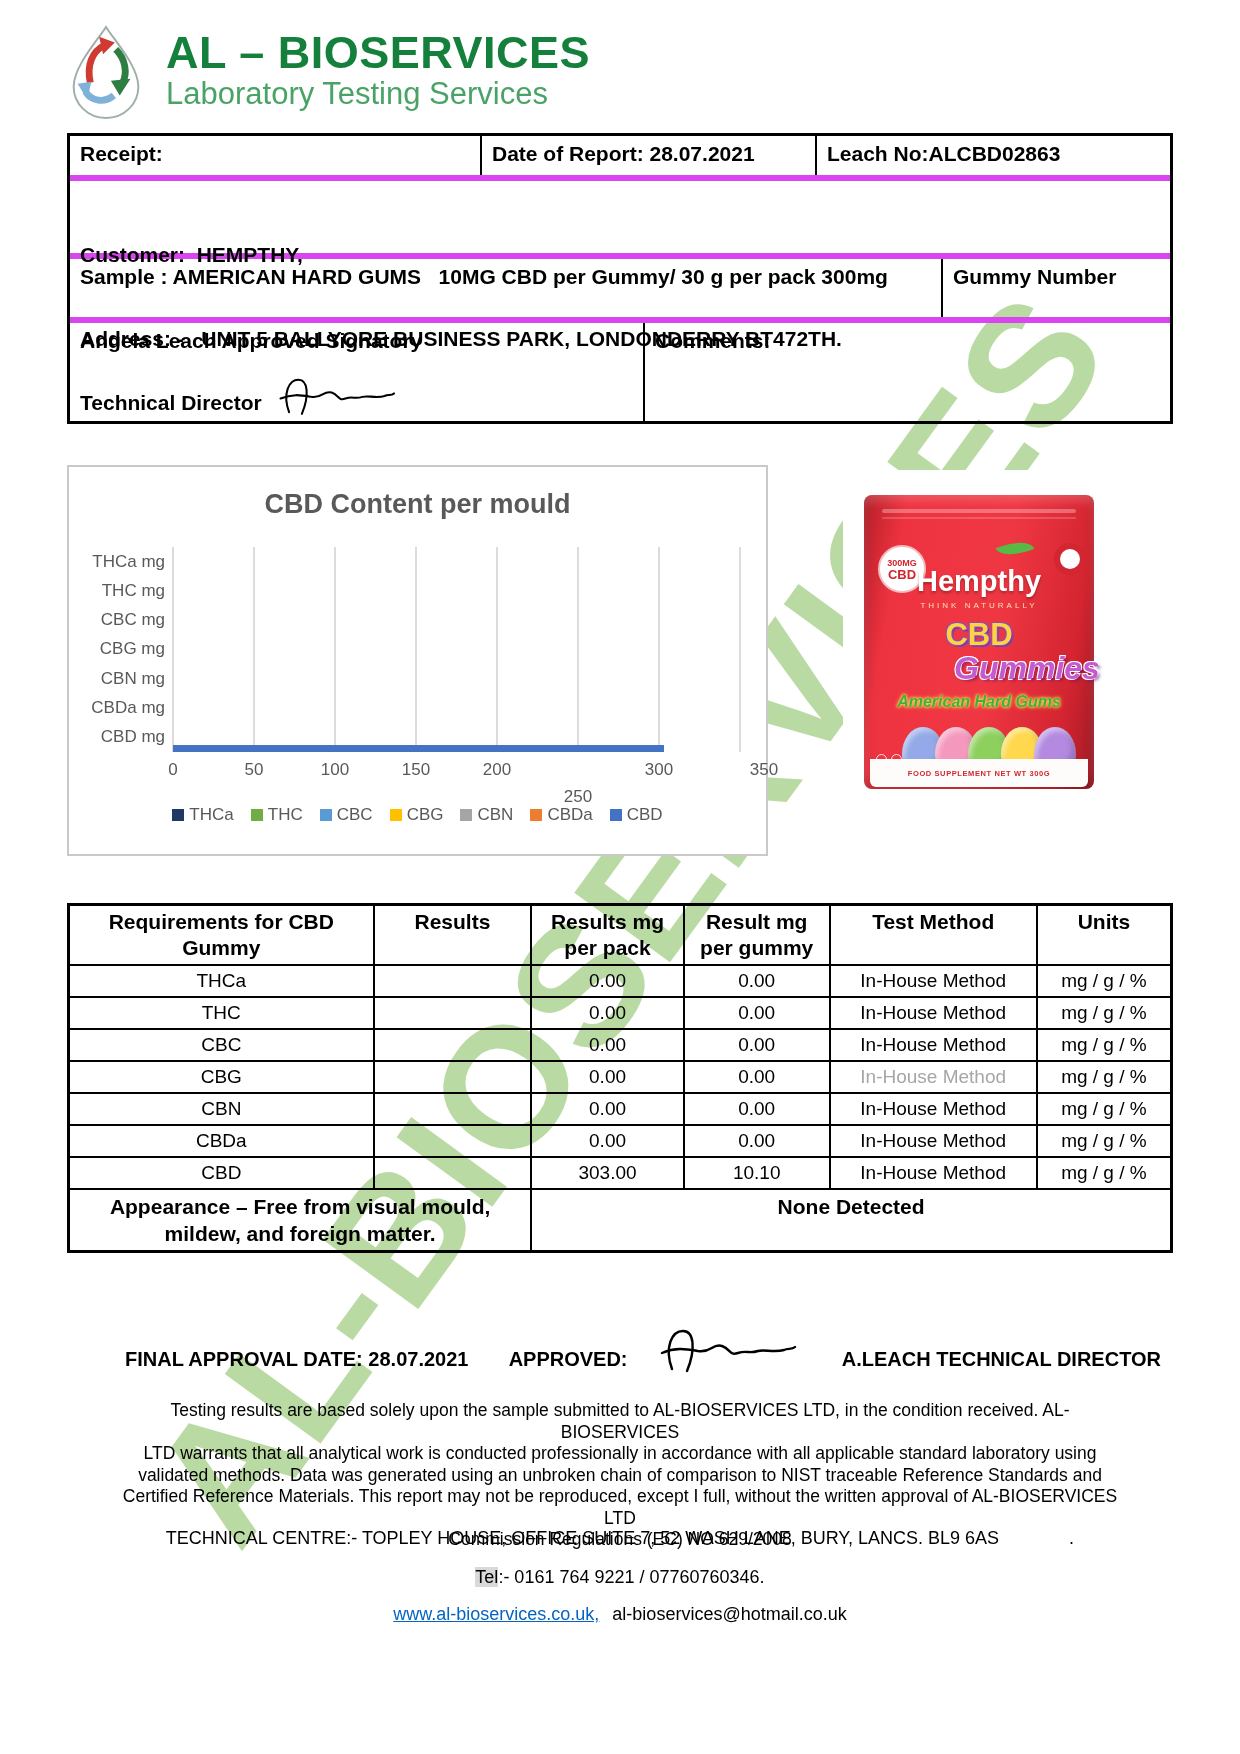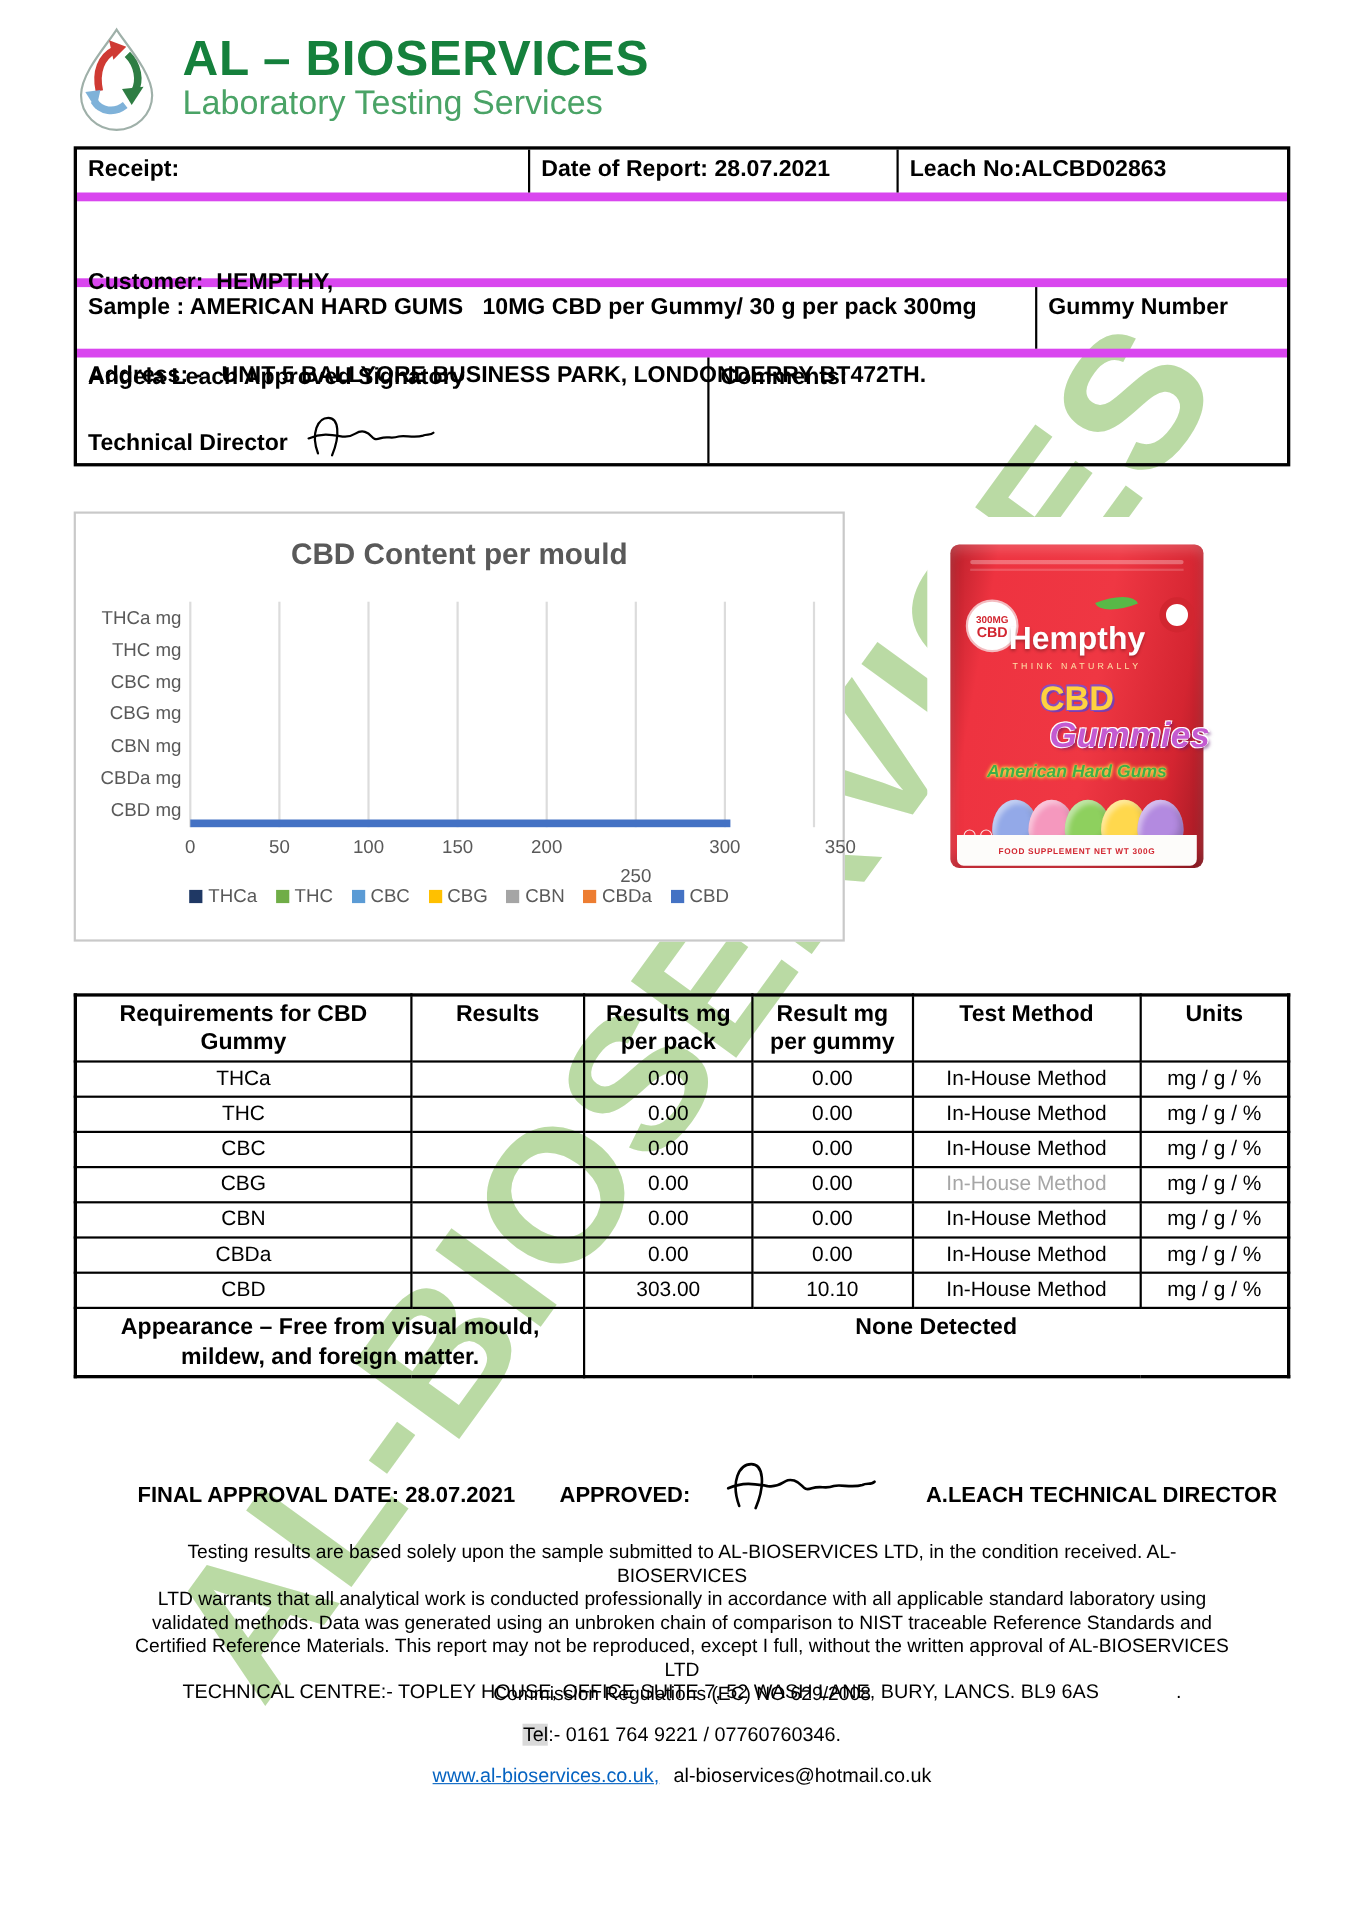--- a/index.html
+++ b/index.html
@@ -9,21 +9,21 @@
   .watermark{position:absolute;z-index:1;left:-110px;top:830px;width:1460px;text-align:center;
     font-weight:700;font-size:172px;letter-spacing:2px;color:#a9d18e;opacity:.8;
     transform:rotate(-54deg);pointer-events:none;white-space:nowrap;}
   .layer{position:absolute;z-index:2;}
   
   .logo-block{left:60px;top:22px;display:flex;gap:14px;align-items:center;}
   .company{font-size:45px;font-weight:700;color:#15803c;line-height:1.02;letter-spacing:.5px;}
   .tagline{font-size:31px;color:#4aa366;line-height:1.15;}
   
   .itable{left:67px;top:133px;width:1106px;border:3px solid #000;box-sizing:border-box;background:transparent;}
-  .irow{display:flex;border-top:8px solid #d946ef;box-sizing:border-box;}
+  .irow{display:flex;border-top:6px solid #d946ef;box-sizing:border-box;}
   .irow:first-child{border-top:none;}
   .icell{border-left:2px solid #000;box-sizing:border-box;padding:4px 10px;font-size:21px;font-weight:700;
          line-height:28px;white-space:pre-wrap;}
   .icell:first-child{border-left:none;}
   .sig-row{display:flex;flex-direction:column;justify-content:space-between;}
   .sig-line{display:flex;align-items:flex-end;}
   .sig-svg{margin:-34px 0 -4px 10px;}
   
   .chart-box{left:67px;top:465px;width:701px;height:391px;background:#fff;border:2px solid #c9c9c9;box-sizing:border-box;}
   .chart-title{position:absolute;top:22px;left:0;width:100%;text-align:center;font-size:27px;font-weight:700;color:#595959;}

